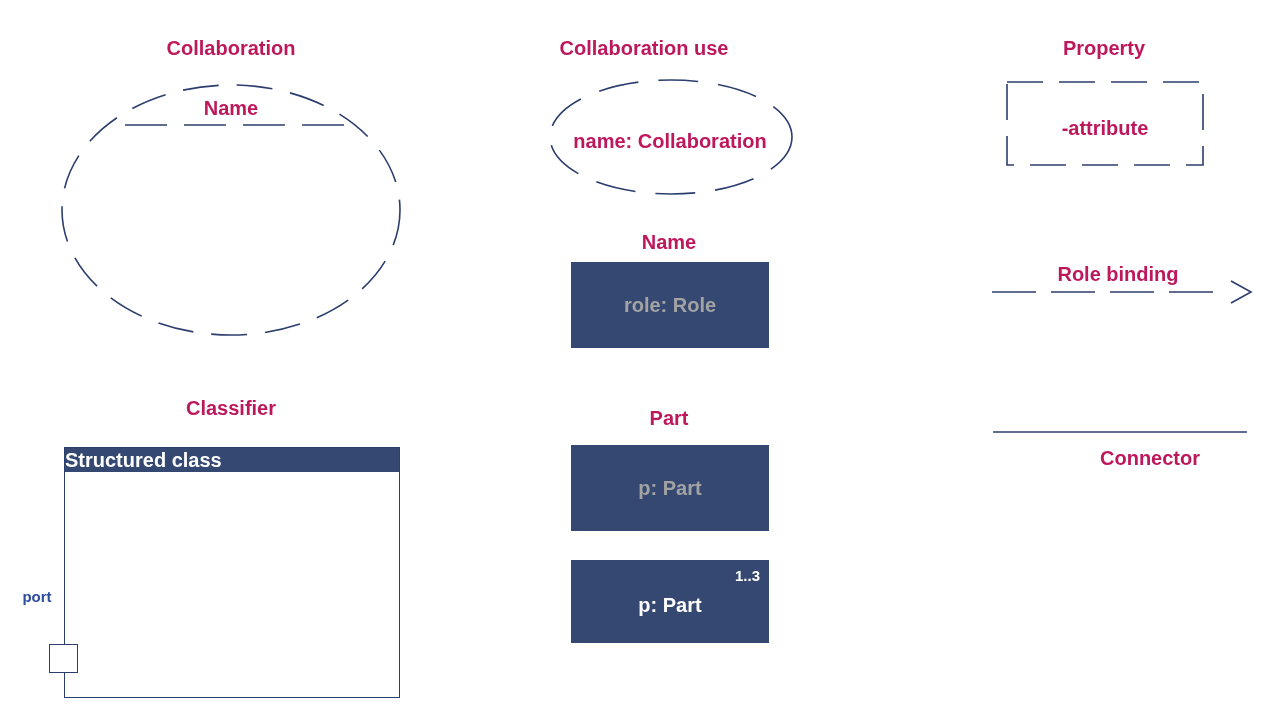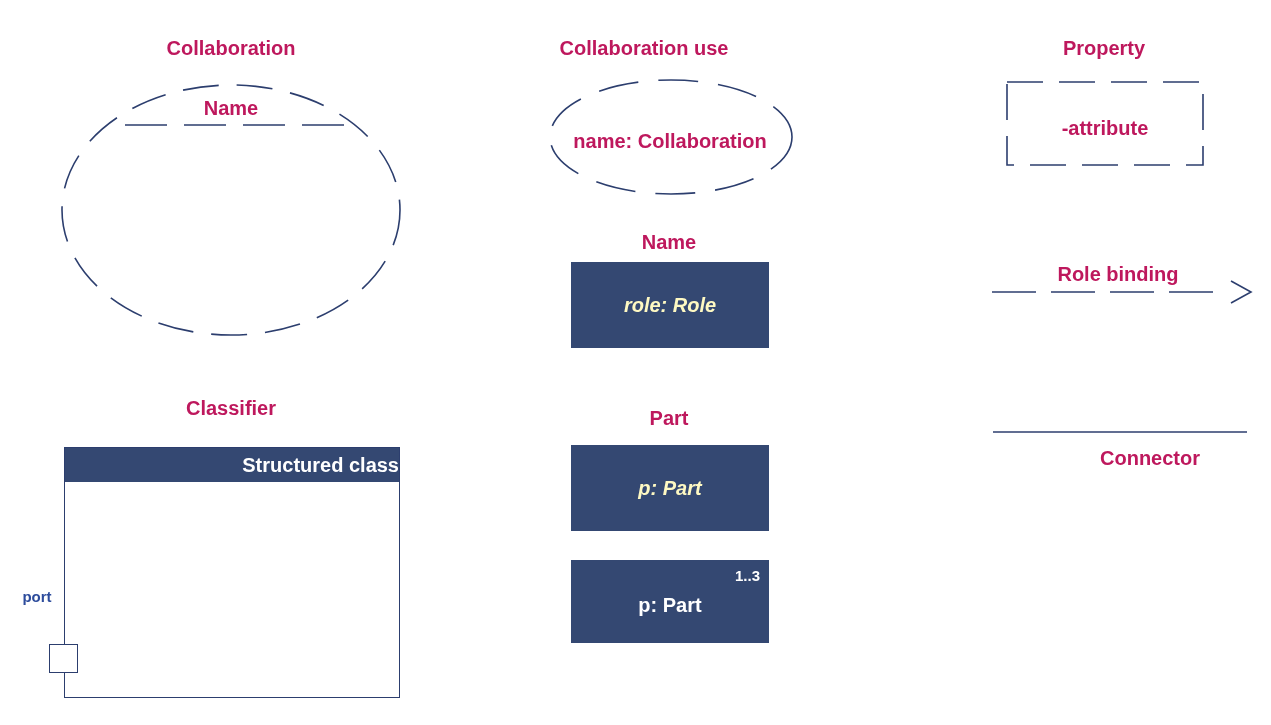--- a/index.html
+++ b/index.html
@@ -30,43 +30,42 @@
     white-space: nowrap;
   }
   .filled-rect {
     position: absolute;
     background: #344872;
     display: flex;
     align-items: center;
     justify-content: center;
   }
   .filled-rect .white-text {
-    color: #fef9c3;
+    color: #a3a3a3;
     font-size: 20px;
     font-weight: 600;
     white-space: nowrap;
-    font-style: italic;
   }
   .classifier-rect {
     position: absolute;
     left: 64px;
     top: 447px;
     width: 336px;
     height: 251px;
     border: 1.5px solid #2c3e6e;
     box-sizing: border-box;
     background: #ffffff;
   }
   .classifier-header {
     width: 100%;
-    height: 34px;
+    height: 24px;
     background: #344872;
     display: flex;
     align-items: center;
-    justify-content: flex-end;
+    justify-content: flex-start;
   }
   .classifier-header .white-text {
     color: #ffffff;
     font-size: 20px;
     font-weight: 600;
     white-space: nowrap;
   }
   .port-square {
     position: absolute;
     left: 49px;

